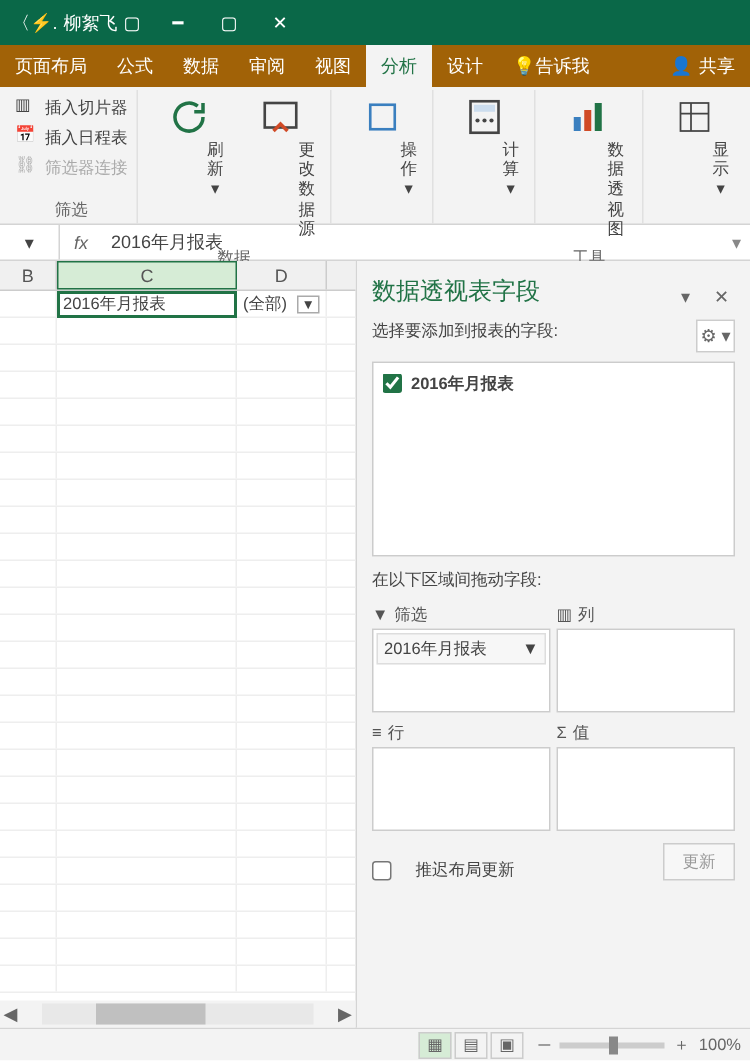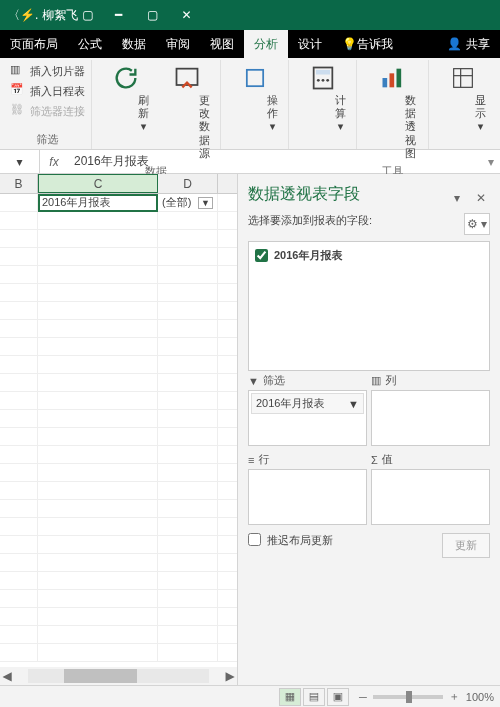--- a/index.html
+++ b/index.html
@@ -5,21 +5,21 @@
 * { box-sizing: border-box; margin: 0; padding: 0; font-family: "Microsoft YaHei", sans-serif; }
 body { width: 500px; height: 707px; background: #fff; overflow: hidden; font-size: 12px; color: #444; }
 
 .titlebar { height: 30px; background: #0a6848; display: flex; align-items: center; color: #fff; padding: 0 4px; }
 .titlebar .left-icons { display: flex; gap: 6px; align-items: center; margin-left: 4px; }
 .titlebar .title { flex: 1; text-align: center; font-size: 12px; }
 .titlebar .user { display: flex; align-items: center; gap: 4px; margin-right: 8px; }
 .titlebar .winbtns { display: flex; }
 .titlebar .winbtn { width: 34px; height: 30px; display: flex; align-items: center; justify-content: center; }
 
-.menubar { height: 28px; background: #000000; display: flex; color: #fff; font-size: 12px; }
+.menubar { height: 28px; background: #a16207; display: flex; color: #fff; font-size: 12px; }
 .tab { padding: 0 10px; display: flex; align-items: center; cursor: pointer; }
 .tab.active { background: #f3f3f3; color: #217346; }
 .share { margin-left: auto; padding: 0 10px; display: flex; align-items: center; gap: 4px; }
 
 .ribbon { height: 92px; background: #f3f3f3; border-bottom: 1px solid #d4d4d4; display: flex; padding: 2px 4px 0; }
 .rgroup { display: flex; flex-direction: column; align-items: center; padding: 0 4px; border-right: 1px solid #e0e0e0; }
 .rgroup:last-child { border-right: none; }
 .rgroup .body { flex: 1; display: flex; align-items: flex-start; gap: 2px; padding-top: 2px; }
 .rgroup .glabel { font-size: 11px; color: #666; padding: 2px 0; }
 .vitems { display: flex; flex-direction: column; gap: 2px; font-size: 11px; }
@@ -68,21 +68,21 @@
 .fielditem { display: flex; align-items: center; gap: 6px; margin-bottom: 6px; }
 .fielditem input { accent-color: #217346; }
 .fielditem .fl { font-weight: bold; }
 .more { color: #3a7fbf; cursor: pointer; }
 .areas-lbl { font-size: 11px; margin-top: 8px; margin-bottom: 6px; }
 .areas { display: grid; grid-template-columns: 1fr 1fr; gap: 4px; }
 .area { display: flex; flex-direction: column; }
 .area-hdr { display: flex; align-items: center; gap: 4px; font-size: 11px; color: #555; padding: 2px 0; }
 .area-box { background: #fff; border: 1px solid #ccc; height: 56px; padding: 2px; }
 .area-item { background: #f7f7f7; border: 1px solid #ddd; padding: 2px 4px; font-size: 11px; display: flex; align-items: center; justify-content: space-between; }
-.defer { display: flex; align-items: flex-start; gap: 6px; margin-top: 8px; font-size: 11px; }
+.defer { display: flex; align-items: flex-end; gap: 16px; margin-top: 8px; font-size: 11px; }
 .defer .btn { margin-left: auto; padding: 4px 12px; border: 1px solid #ccc; background: #f7f7f7; color: #999; }
 
 .statusbar { height: 22px; background: #f3f3f3; border-top: 1px solid #d4d4d4; display: flex; align-items: center; padding: 0 6px; font-size: 11px; color: #666; }
 .statusbar .views { display: flex; gap: 2px; margin-left: auto; margin-right: 10px; }
 .statusbar .vbtn { width: 22px; height: 18px; border: 1px solid #ccc; display: flex; align-items: center; justify-content: center; }
 .statusbar .vbtn.on { background: #d6ecd6; }
 .statusbar .slider { width: 70px; height: 4px; background: #ccc; margin: 0 6px; position: relative; }
 .statusbar .slider .h { position: absolute; left: 48%; top: -4px; width: 6px; height: 12px; background: #888; }
 .svg-ic { width: 100%; height: 100%; }
 </style>
@@ -401,20 +401,21 @@
     <div class="pane-sub">
       <div class="txt">选择要添加到报表的字段:</div>
       <div class="gear">⚙ ▾</div>
     </div>
     <div class="fieldlist">
       <div class="fielditem">
         <input type="checkbox" checked="" style="">
         <span class="fl">2016年月报表</span>
       </div>
     </div>
+    <div class="areas-lbl">在以下区域间拖动字段:</div>
     <div class="areas">
       <div class="area">
         <div class="area-hdr">
             <span>▼</span>
             <span>筛选</span>
           </div>
         <div class="area-box">
           <div class="area-item">
               <span>2016年月报表</span>
               <span>▼</span>

